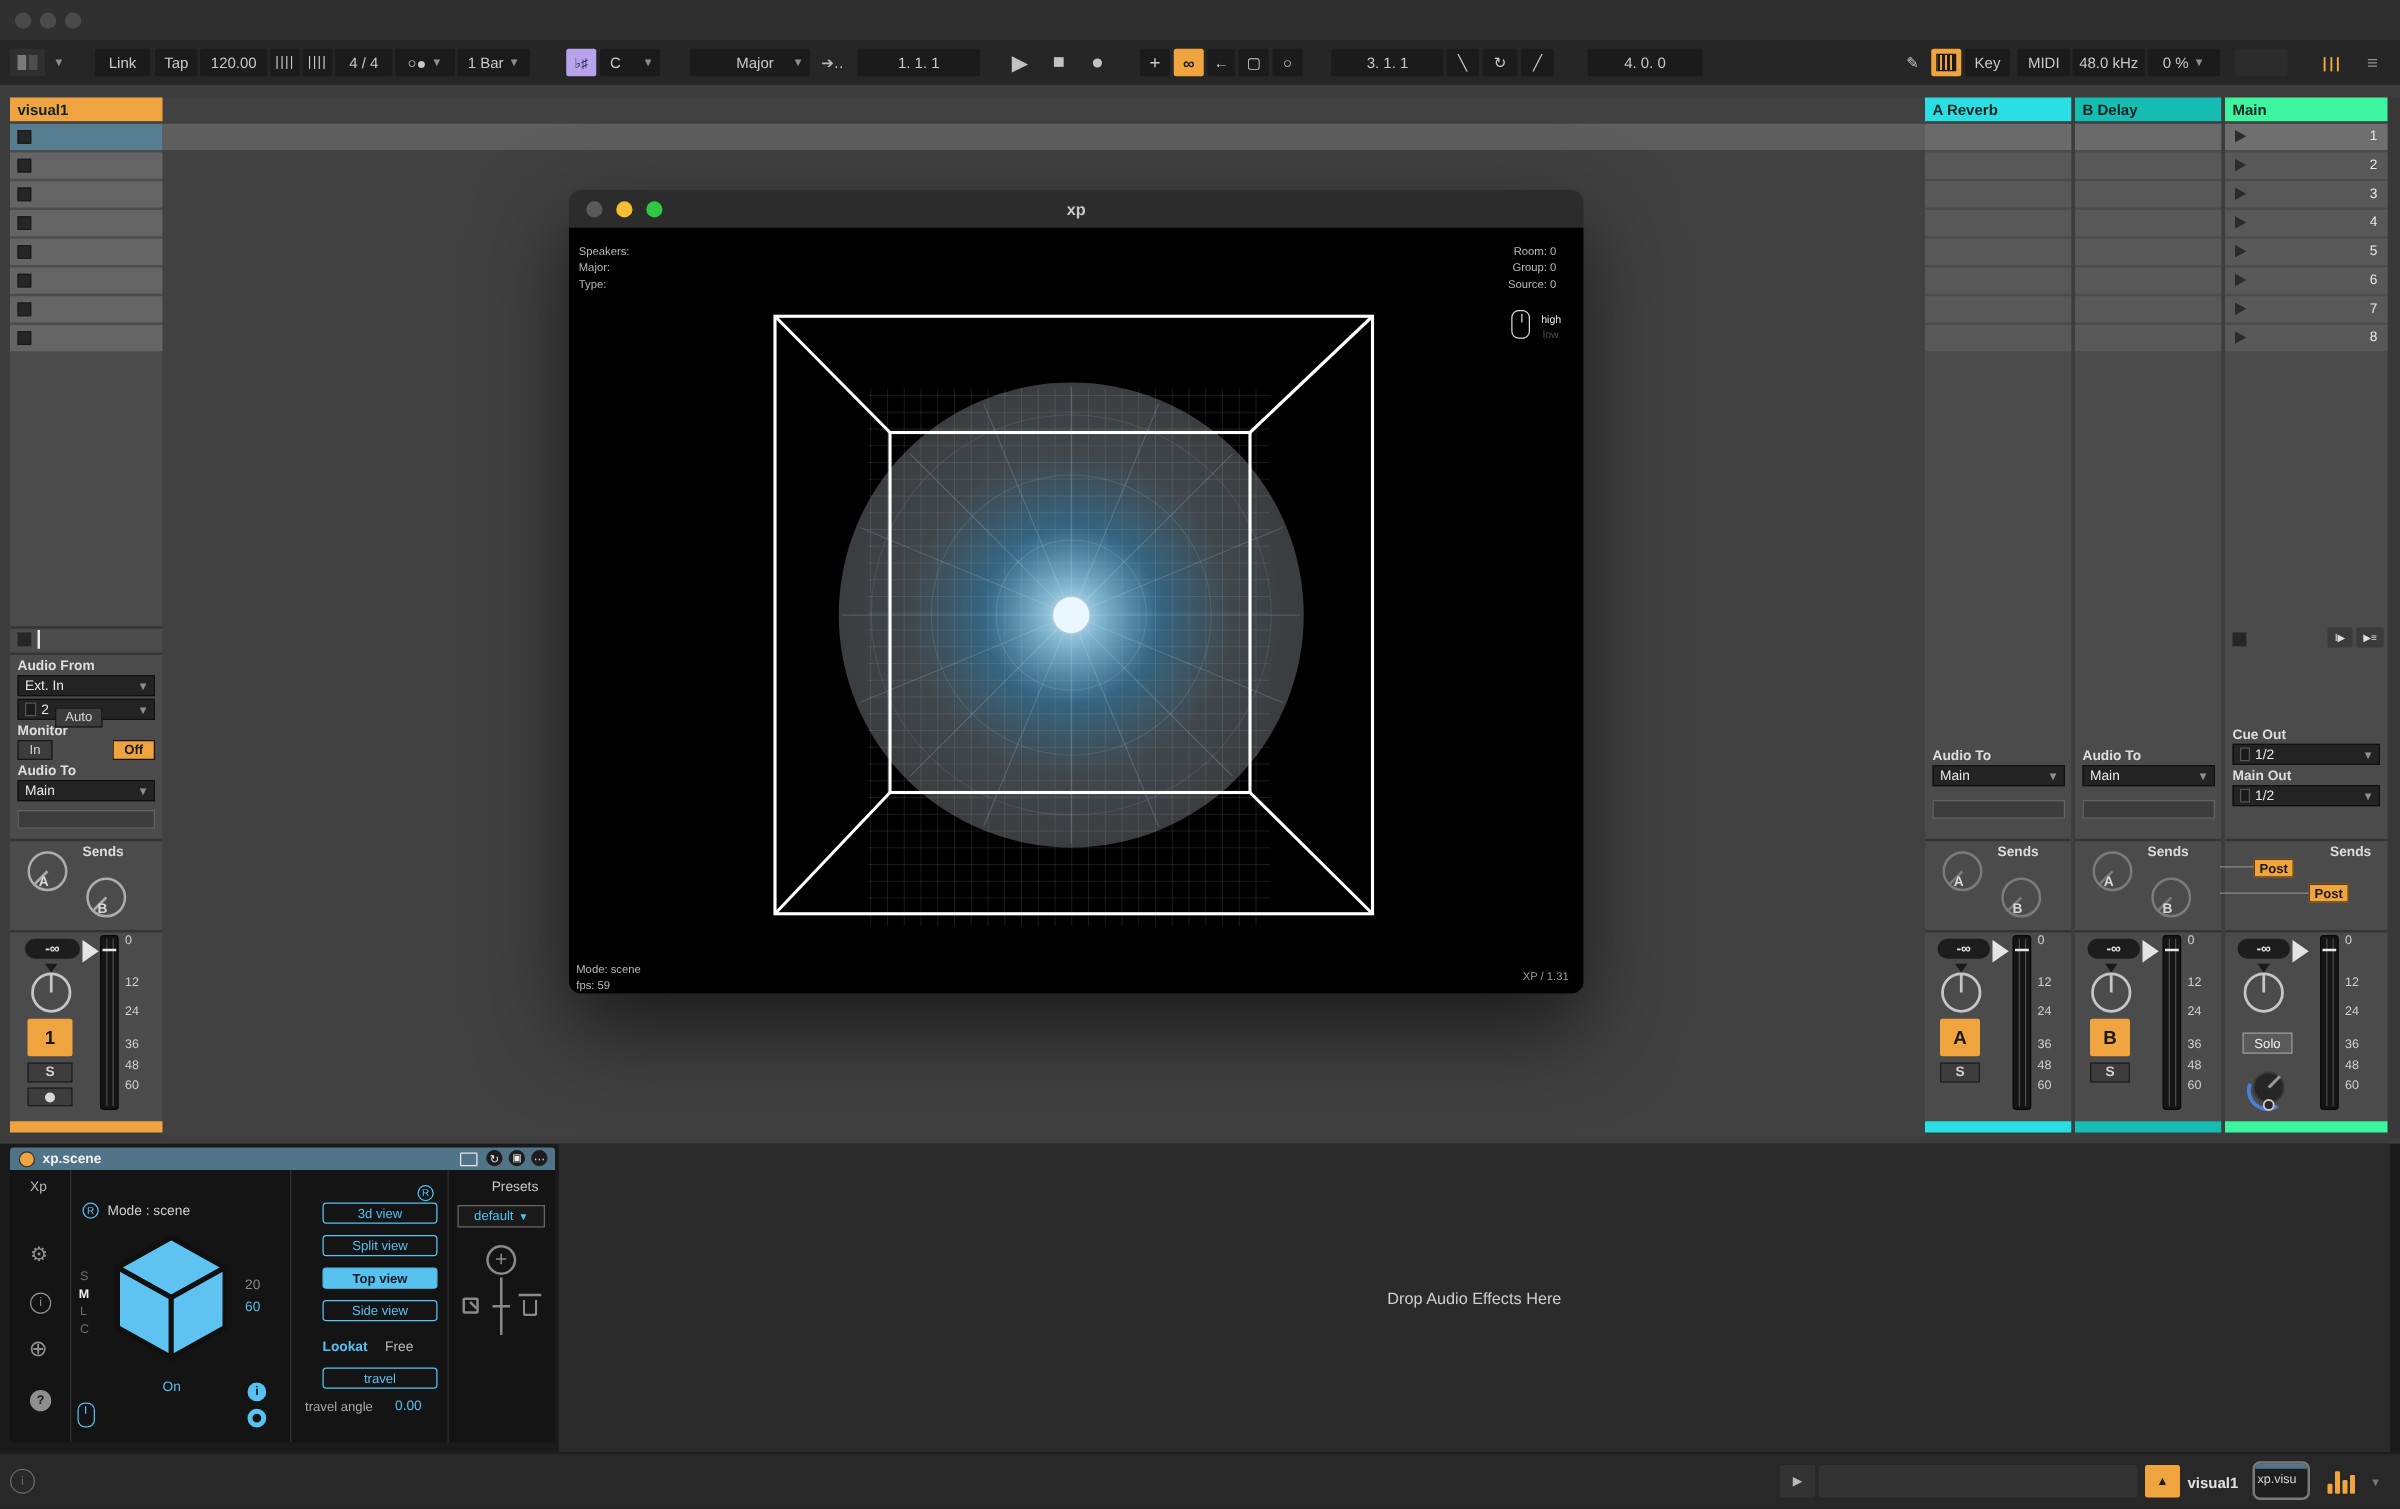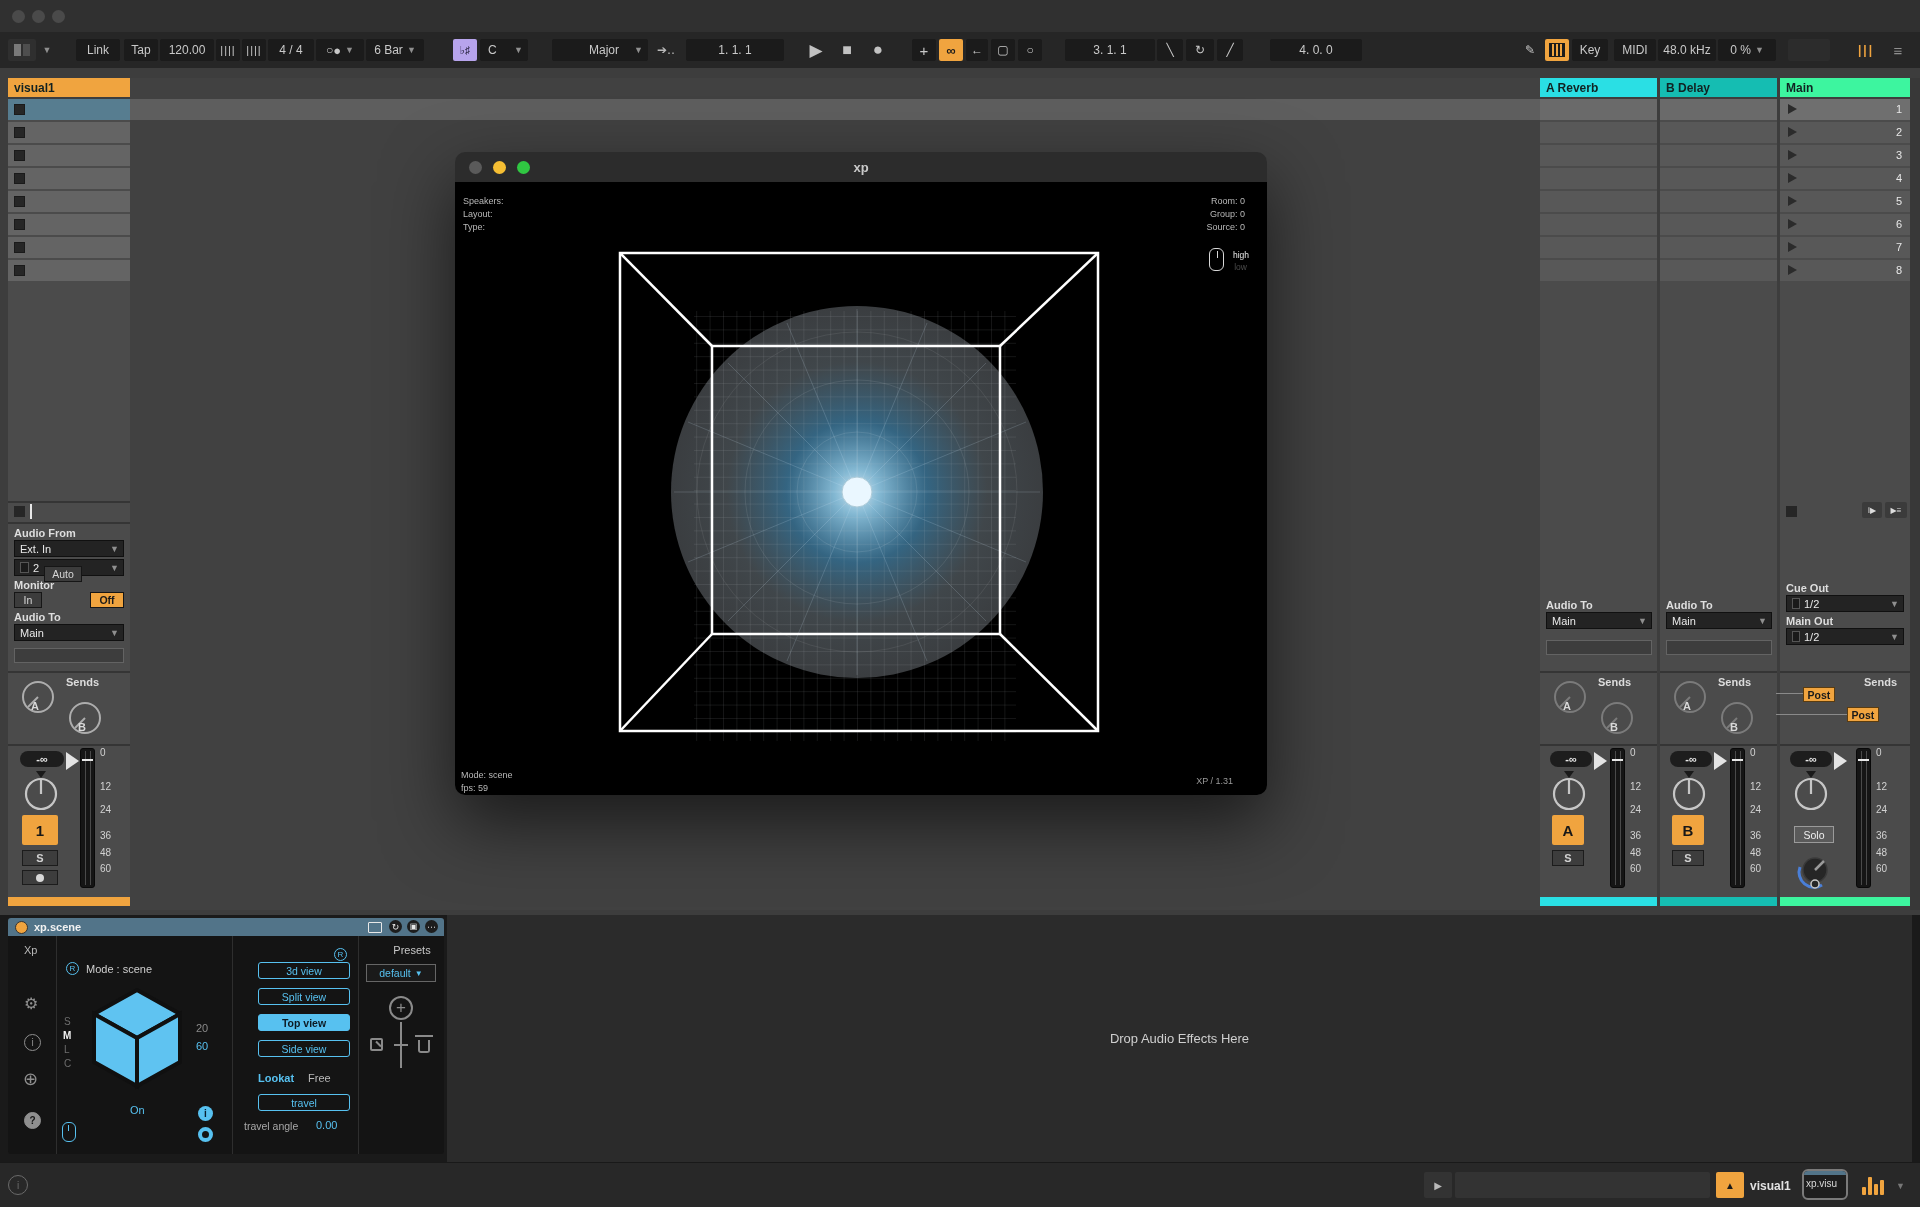--- a/index.html
+++ b/index.html
@@ -104,21 +104,21 @@
       <span class="arr">▼</span>
     </div>
   <div class="ctl" style="left:76px;width:44px">Link</div>
   <div class="ctl" style="left:124px;width:34px">Tap</div>
   <div class="ctl" style="left:160px;width:54px">120.00</div>
   <div class="ctl" style="left:216px;width:24px;letter-spacing:1px;font-size:11px">||||</div>
   <div class="ctl" style="left:242px;width:24px;letter-spacing:1px;font-size:11px">||||</div>
   <div class="ctl" style="left:268px;width:46px">4 / 4</div>
   <div class="ctl" style="left:316px;width:48px">○<span style="font-size:13px">●</span><span class="arr">▼</span></div>
   <div class="ctl" style="left:366px;width:58px">
-      <span>6 Bar</span>
+      <span>1 Bar</span>
       <span class="arr">▼</span>
     </div>
   <div class="ctl" style="left:453px;width:24px;background:#b7a4ec;color:#241f3a;font-size:11px">♭♯</div>
   <div class="ctl" style="left:480px;width:48px;justify-content:flex-start;padding-left:8px">
       <span>C</span>
       <span class="arr" style="position:absolute;right:5px">▼</span>
     </div>
   <div class="ctl" style="left:552px;width:96px;justify-content:center;padding-left:8px">
       <span>Major</span>
       <span class="arr" style="position:absolute;right:5px">▼</span>
@@ -505,32 +505,32 @@
         <rect x="257" y="164" width="288" height="288"></rect>
         <line x1="165" y1="71" x2="257" y2="164"></line>
         <line x1="643" y1="71" x2="545" y2="164"></line>
         <line x1="165" y1="549" x2="257" y2="452"></line>
         <line x1="643" y1="549" x2="545" y2="452"></line>
       </g>
       <circle cx="402" cy="310" r="15" fill="#eaf7ff" stroke="#aecbd8" stroke-width="1"></circle>
     </svg>
   </div>
   <span class="xptext" style="left:8px;top:44px">Speakers:</span>
-  <span class="xptext" style="left:8px;top:57px">Layout:</span>
+  <span class="xptext" style="left:8px;top:57px">Major:</span>
   <span class="xptext" style="left:8px;top:70px">Type:</span>
   <span class="xptext" style="right:22px;top:44px">Room: 0</span>
   <span class="xptext" style="right:22px;top:57px">Group: 0</span>
   <span class="xptext" style="right:22px;top:70px">Source: 0</span>
   <span class="a" style="right:43px;top:96px;width:13px;height:21px;border:1.5px solid #d8d8d8;border-radius:6px"></span>
   <span class="a" style="right:49px;top:99px;width:1.5px;height:7px;background:#d8d8d8"></span>
   <span class="xptext" style="right:18px;top:98px;color:#e8e8e8;font-size:8.5px">high</span>
   <span class="xptext" style="right:20px;top:110px;color:#4c4c4c;font-size:8.5px">low</span>
   <span class="xptext" style="left:6px;top:618px">Mode: scene</span>
   <span class="xptext" style="left:6px;top:631px">fps: 59</span>
-  <span class="xptext" style="right:34px;top:624px;color:#9a9a9a">XP /  1.31</span>
+  <span class="xptext" style="right:12px;top:624px;color:#9a9a9a">XP /  1.31</span>
 </div>
 
 <div class="a devtitle">
   <span style="width:11px;height:11px;border-radius:50%;background:#f0a43f;border:1px solid #333;margin:0 6px 0 7px"></span>
   <span style="color:#f2f2f2;font-weight:bold;font-size:11px">xp.scene</span>
   <span style="position:absolute;right:62px;top:4px;width:12px;height:9px;border:1.5px solid #e8e8e8;border-radius:1px"></span>
   <span style="position:absolute;right:42px;top:2px;width:13px;height:13px;border-radius:50%;background:#1d1d1d;color:#e8e8e8;font-size:9px;display:flex;align-items:center;justify-content:center">↻</span>
   <span style="position:absolute;right:24px;top:2px;width:13px;height:13px;border-radius:50%;background:#1d1d1d;color:#e8e8e8;font-size:8px;display:flex;align-items:center;justify-content:center">▣</span>
   <span style="position:absolute;right:6px;top:2px;width:13px;height:13px;border-radius:50%;background:#1d1d1d;color:#e8e8e8;font-size:9px;display:flex;align-items:center;justify-content:center">⋯</span>
 </div>

